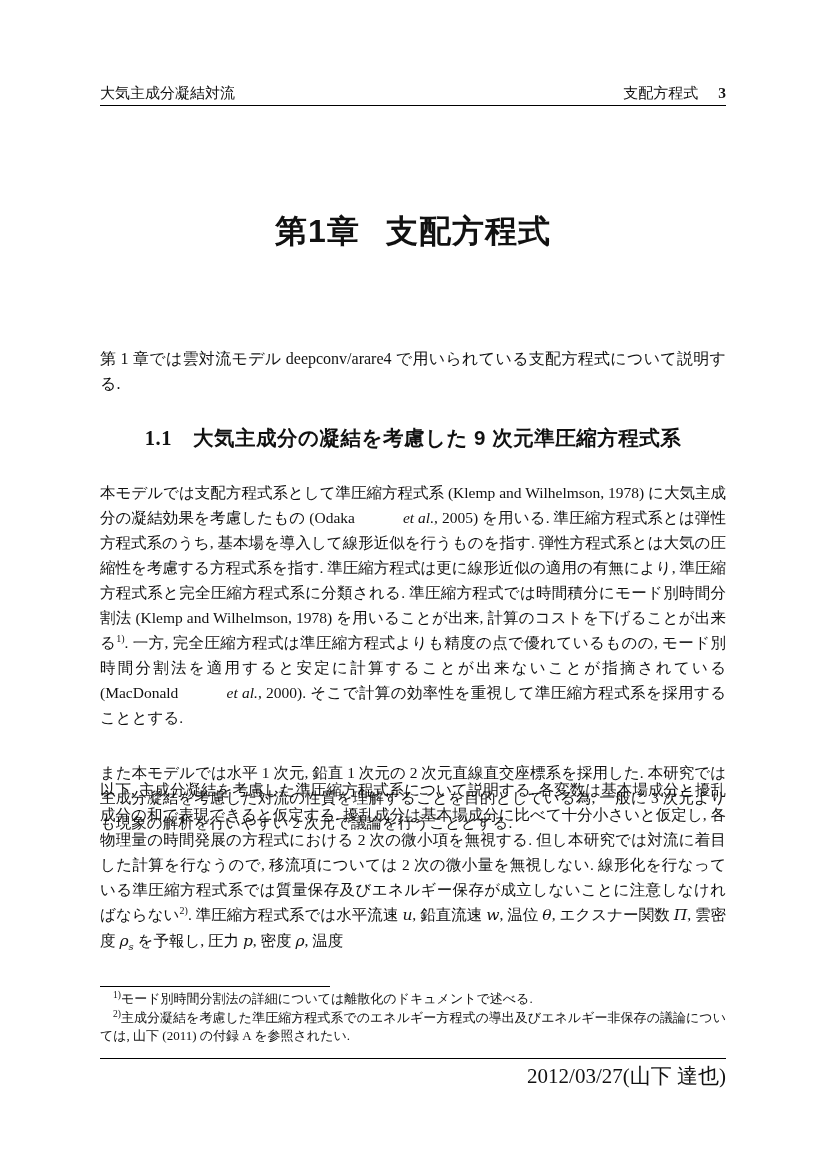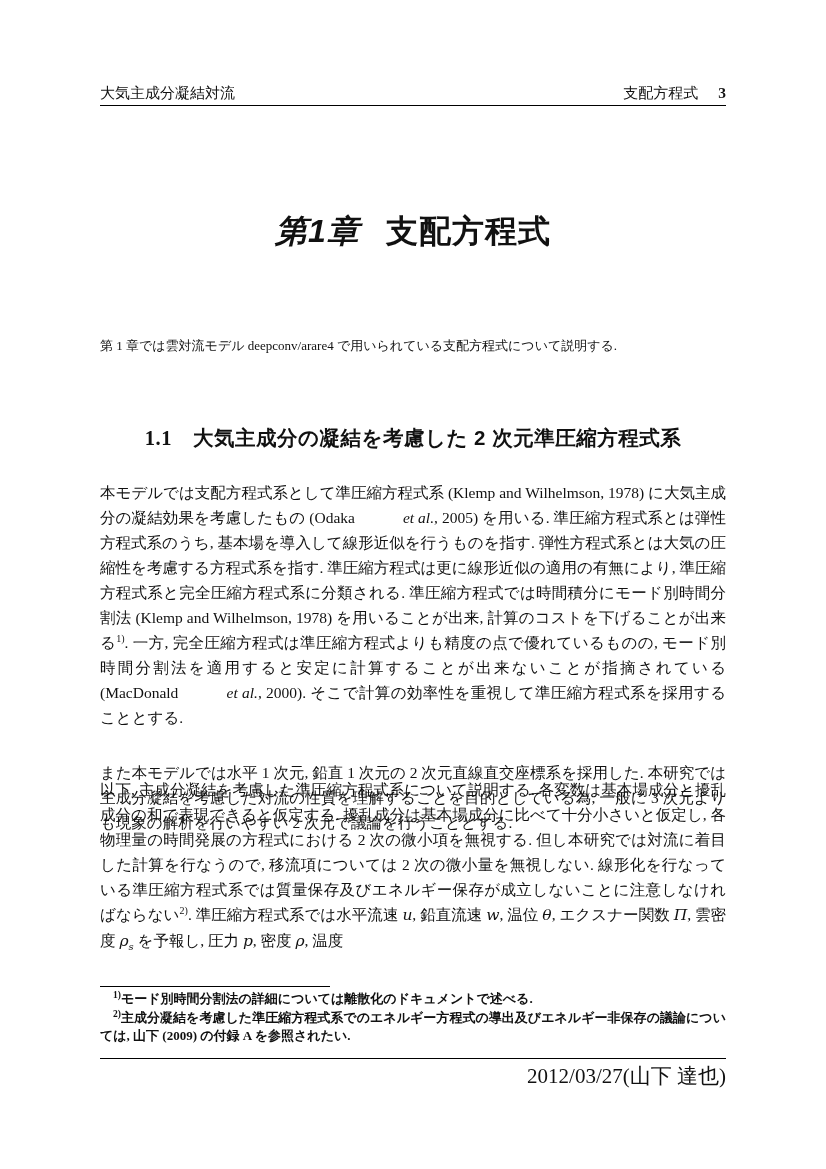--- a/index.html
+++ b/index.html
@@ -27,26 +27,26 @@
   }
   .header-rule { top: 105px; border-top: 1.4px solid #000; height: 0; }
 
   
   .chapter-heading {
     top: 207px;
     font-family: "Liberation Sans", "DejaVu Sans", sans-serif;
     font-weight: bold; font-size: 32px; line-height: 48px;
     letter-spacing: 1px;
   }
-  .chapter-number { margin-right: 26px; font-style: italic; }
+  .chapter-number { margin-right: 26px; }
 
   
   .intro-paragraph {
-    top: 333px;
-    font-size: 13px; line-height: 25px;
+    top: 346px;
+    font-size: 16px; line-height: 25px;
     text-align: justify;
   }
 
   
   .section-heading {
     top: 424px;
     font-family: "Liberation Sans", "DejaVu Sans", sans-serif;
     font-weight: bold; font-size: 20.5px; line-height: 28px;
     letter-spacing: 0.5px;
   }
@@ -65,21 +65,21 @@
   .para-3 { top: 777px; }
 
   .run-i   { font-style: italic; margin-left: 44px; }
   .run-sup { font-size: 10px; vertical-align: super; line-height: 0; }
   .run-m   { font-family: "DejaVu Serif", serif; font-style: italic; }
   .run-sub { font-family: "DejaVu Serif", serif; font-style: italic;
              font-size: 10px; vertical-align: sub; line-height: 0; }
 
   
   .footnote-rule { top: 986px; width: 230px; border-top: 1.2px solid #000; height: 0; }
-  .footnotes { top: 990px; font-size: 13px; line-height: 18.5px; text-align: justify; font-weight: bold; }
+  .footnotes { top: 990px; font-size: 13px; line-height: 18.5px; text-align: justify; }
   .footnote { text-indent: 13px; }
   .fn-marker { font-size: 9.5px; vertical-align: super; line-height: 0; }
 
   
   .footer-rule { top: 1058px; border-top: 1.2px solid #000; height: 0; }
   .page-footer { top: 1062px; font-size: 21px; text-align: right; }
 </style>
 </head>
 <body>
 
@@ -94,33 +94,33 @@
   </div>
   <div class="abs header-rule"></div>
 
   <div class="abs chapter-heading">
     <span class="chapter-number">第1章</span><span>支配方程式</span>
   </div>
 
   <div class="abs intro-paragraph"><span>第 1 章では雲対流モデル deepconv/arare4 で用いられている支配方程式について説明する.</span></div>
 
   <div class="abs section-heading">
-    <span class="section-number">1.1</span><span>大気主成分の凝結を考慮した 2 次元準圧縮方程式系</span>
+    <span class="section-number">1.1</span><span>大気主成分の凝結を考慮した 9 次元準圧縮方程式系</span>
   </div>
 
   <div class="abs body-paragraph para-1"><span>本モデルでは支配方程式系として準圧縮方程式系 (Klemp and Wilhelmson, 1978) に大気主成分の凝結効果を考慮したもの (Odaka </span><span class="run-i">et al.</span><span>, 2005) を用いる. 準圧縮方程式系とは弾性方程式系のうち, 基本場を導入して線形近似を行うものを指す. 弾性方程式系とは大気の圧縮性を考慮する方程式系を指す. 準圧縮方程式は更に線形近似の適用の有無により, 準圧縮方程式系と完全圧縮方程式系に分類される. 準圧縮方程式では時間積分にモード別時間分割法 (Klemp and Wilhelmson, 1978) を用いることが出来, 計算のコストを下げることが出来る</span><span class="run-sup">1)</span><span>. 一方, 完全圧縮方程式は準圧縮方程式よりも精度の点で優れているものの, モード別時間分割法を適用すると安定に計算することが出来ないことが指摘されている (MacDonald </span><span class="run-i">et al.</span><span>, 2000). そこで計算の効率性を重視して準圧縮方程式系を採用することとする.</span></div>
   <div class="abs body-paragraph para-2"><span>また本モデルでは水平 1 次元, 鉛直 1 次元の 2 次元直線直交座標系を採用した. 本研究では主成分凝結を考慮した対流の性質を理解することを目的としている為, 一般に 3 次元よりも現象の解析を行いやすい 2 次元で議論を行うこととする.</span></div>
   <div class="abs body-paragraph para-3"><span>以下, 主成分凝結を考慮した準圧縮方程式系について説明する. 各変数は基本場成分と擾乱成分の和で表現できると仮定する. 擾乱成分は基本場成分に比べて十分小さいと仮定し, 各物理量の時間発展の方程式における 2 次の微小項を無視する. 但し本研究では対流に着目した計算を行なうので, 移流項については 2 次の微小量を無視しない. 線形化を行なっている準圧縮方程式系では質量保存及びエネルギー保存が成立しないことに注意しなければならない</span><span class="run-sup">2)</span><span>. 準圧縮方程式系では水平流速 </span><span class="run-m">u</span><span>, 鉛直流速 </span><span class="run-m">w</span><span>, 温位 </span><span class="run-m">θ</span><span>, エクスナー関数 </span><span class="run-m">Π</span><span>, 雲密度 </span><span class="run-m">ρ</span><span class="run-sub">s</span><span> を予報し, 圧力 </span><span class="run-m">p</span><span>, 密度 </span><span class="run-m">ρ</span><span>, 温度</span></div>
 
   <div class="abs footnote-rule"></div>
   <div class="abs footnotes">
     <div class="footnote">
       <span class="fn-marker">1)</span><span><span>モード別時間分割法の詳細については離散化のドキュメントで述べる.</span></span>
     </div>
     <div class="footnote">
-      <span class="fn-marker">2)</span><span><span>主成分凝結を考慮した準圧縮方程式系でのエネルギー方程式の導出及びエネルギー非保存の議論については, 山下 (2009) の付録 A を参照されたい.</span></span>
+      <span class="fn-marker">2)</span><span><span>主成分凝結を考慮した準圧縮方程式系でのエネルギー方程式の導出及びエネルギー非保存の議論については, 山下 (2011) の付録 A を参照されたい.</span></span>
     </div>
   </div>
 
   <div class="abs footer-rule"></div>
   <div class="abs page-footer">2012/03/27(山下 達也)</div>
 
 </div>
 
 </body></html>

